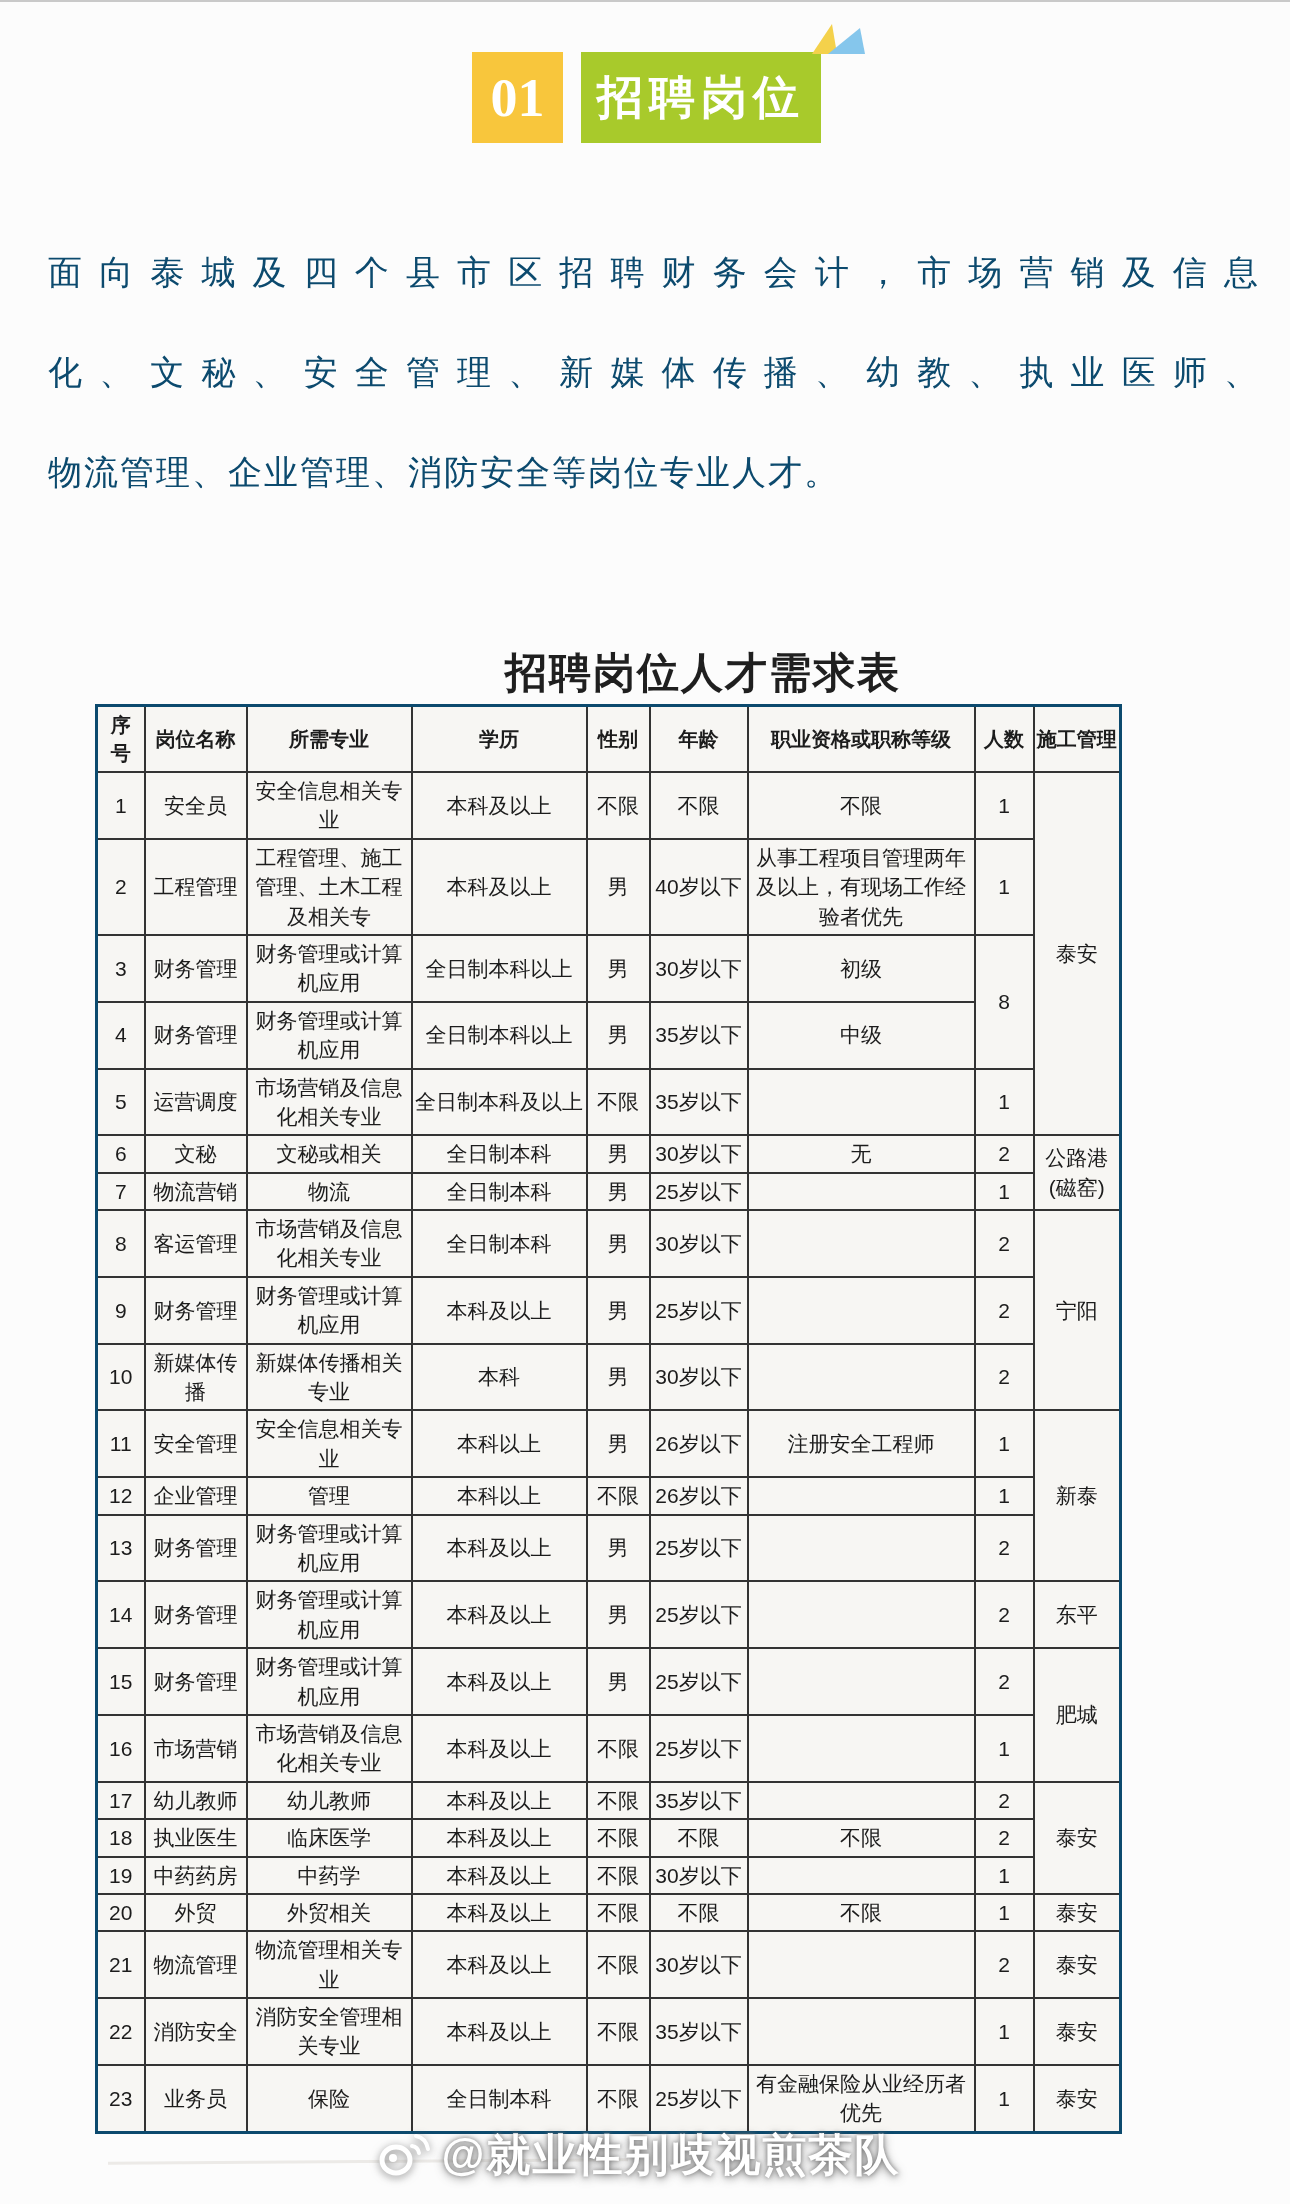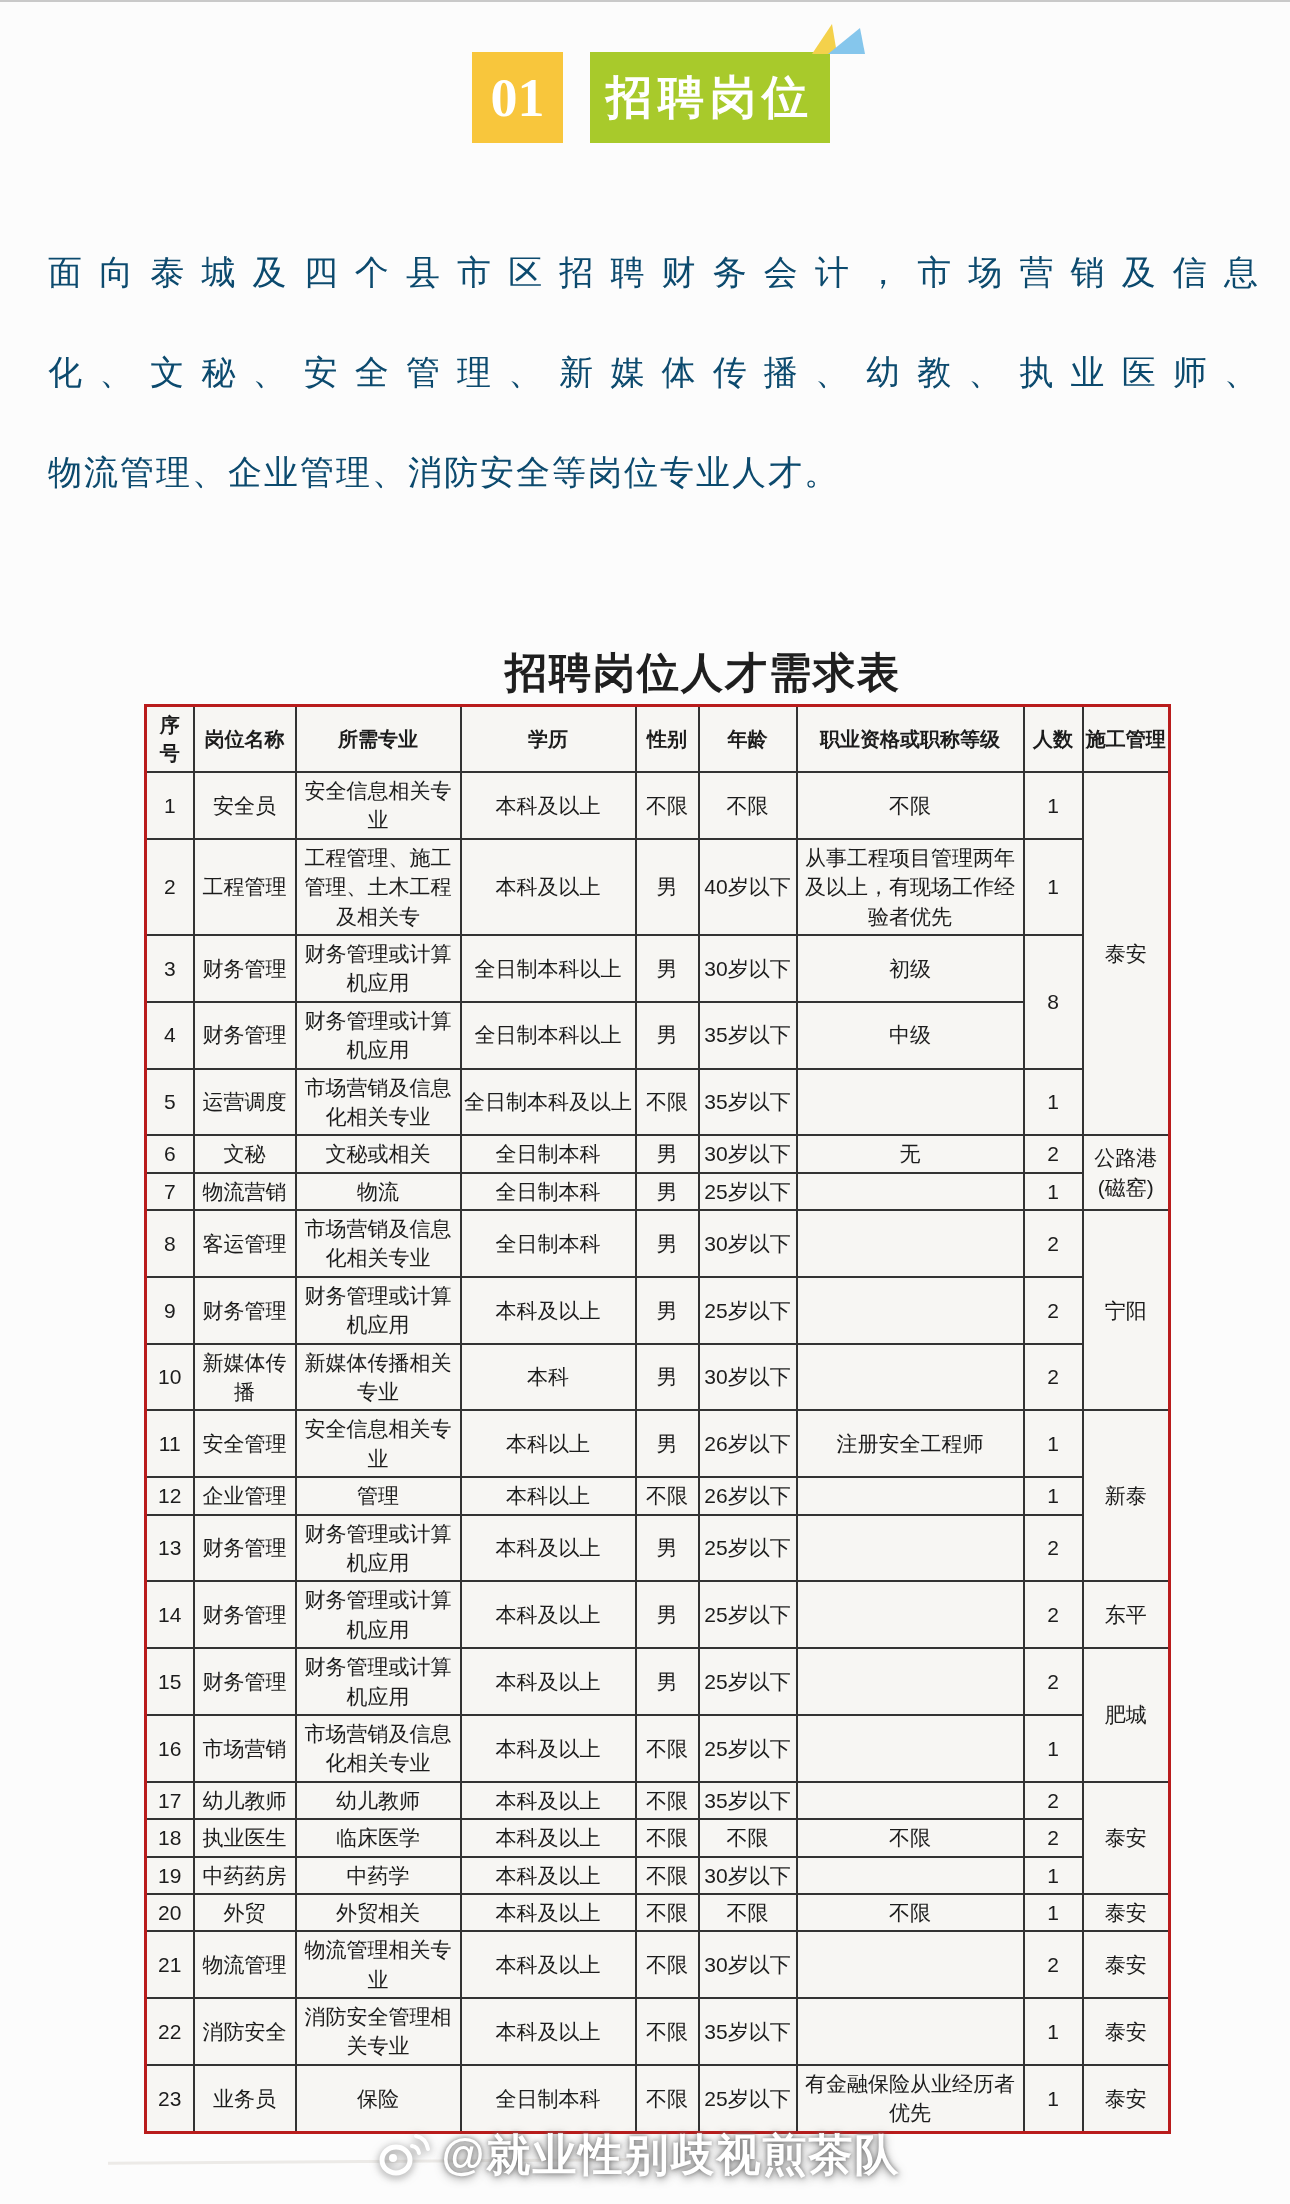--- a/index.html
+++ b/index.html
@@ -12,21 +12,21 @@
 
   
   .badge{position:absolute;left:472px;top:52px;height:91px;display:flex;align-items:center;}
   .badge-num{
     width:91px;height:91px;background:#f8c63c;color:#ffffff;
     display:flex;align-items:center;justify-content:center;
     font-family:"Liberation Serif","DejaVu Serif",serif;
     font-size:54px;font-weight:600;
   }
   .badge-title{
-    width:240px;height:91px;background:#a8ca2b;color:#ffffff;margin-left:27px;
+    width:240px;height:91px;background:#a8ca2b;color:#ffffff;margin-left:18px;
     display:flex;align-items:center;justify-content:center;
     font-size:46px;font-weight:700;letter-spacing:6px;
   }
   .badge-triangles{position:absolute;left:338px;top:-28px;}
 
   
   .intro{position:absolute;left:48px;top:222px;width:1211px;color:#0c4a6e;font-size:34px;}
   .intro-line{
     height:100px;line-height:100px;
     text-align:justify;text-align-last:justify;text-justify:inter-character;
@@ -35,22 +35,22 @@
   .intro-line.last{text-align-last:left;letter-spacing:2px;}
 
   
   .scan{position:absolute;left:0;top:612px;width:1290px;padding-left:26px;}
   .table-title{
     margin:36px 0 6px 165px;width:1024px;text-align:center;
     font-family:"Liberation Serif","DejaVu Serif",serif;
     font-size:42px;line-height:50px;font-weight:700;color:#1f1f1f;letter-spacing:2px;
   }
   table.jobs{
-    margin-left:118px;width:1024px;table-layout:fixed;
-    border-collapse:collapse;border:3px solid #b91c1c;
+    margin-left:69px;width:1024px;table-layout:fixed;
+    border-collapse:collapse;border:3px solid #0c4a6e;
     background:#f7f6f3;
   }
   table.jobs th,table.jobs td{
     border:2px solid #333;background:#f7f6f3;color:#1c1c1c;
     text-align:center;vertical-align:middle;
     padding:3px 2px;font-size:21px;line-height:1.4;
     word-break:break-all;overflow:hidden;
   }
   table.jobs th{font-size:20px;font-weight:700;padding:4px 1px;}
   table.jobs th.th-no{padding-left:12px;padding-right:12px;}

